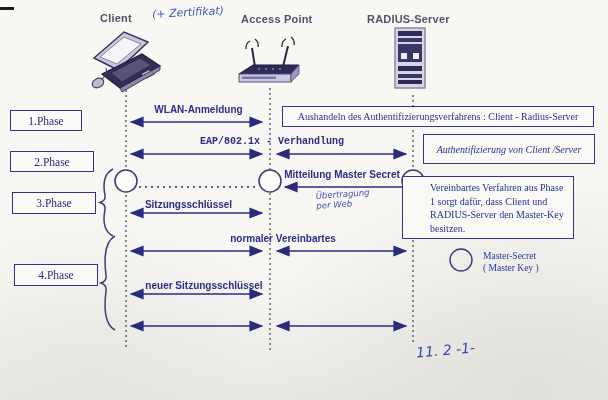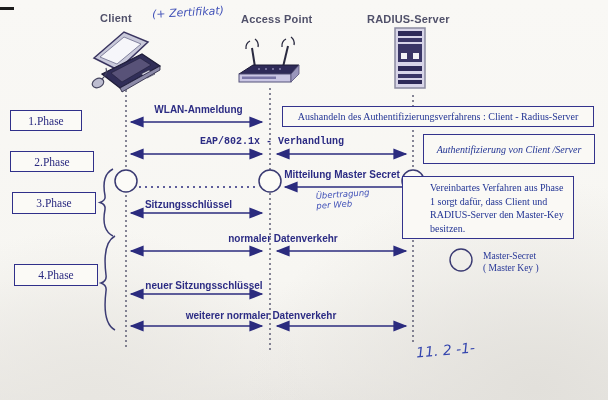--- a/index.html
+++ b/index.html
@@ -129,23 +129,22 @@
   <div class="abs phase-box" style="left:14px;top:264px;width:84px;height:22px;">4.Phase</div>
 
   <div class="abs msg" style="left:146px;top:104px;width:105px;">WLAN-Anmeldung</div>
   <div class="abs msg" style="left:190px;top:136px;width:164px;font-family:Liberation Mono, monospace;">EAP/802.1x - Verhandlung</div>
   <div class="abs msg" style="left:280px;top:169px;width:124px;">Mitteilung Master Secret</div>
   <div class="abs hand" style="left:316px;top:189px;font-size:8.5px;line-height:1.2;transform:rotate(-4deg);">
     <div>Übertragung</div>
     <div>per Web</div>
   </div>
   <div class="abs msg" style="left:136px;top:199px;width:105px;">Sitzungsschlüssel</div>
-  <div class="abs msg" style="left:223px;top:233px;width:120px;">normaler Datenverkehr</div>
+  <div class="abs msg" style="left:223px;top:233px;width:120px;">normaler Vereinbartes</div>
   <div class="abs msg" style="left:144px;top:280px;width:120px;">neuer Sitzungsschlüssel</div>
-  <div class="abs msg" style="left:181px;top:310px;width:160px;">weiterer normaler Datenverkehr</div>
 
   <div class="abs note-box" style="left:282px;top:106px;width:312px;height:21px;">Aushandeln des Authentifizierungsverfahrens : Client - Radius-Server</div>
   <div class="abs note-box" style="left:423px;top:134px;width:172px;height:30px;font-style:italic;">Authentifizierung von Client /Server</div>
   <div class="abs note-box multiline" style="left:402px;top:176px;width:172px;height:63px;padding-left:27px;">Vereinbartes Verfahren aus Phase 1 sorgt dafür, dass  Client und RADIUS-Server  den Master-Key besitzen.</div>
 
   <div class="abs legend-text" style="left:483px;top:250px;">
     <div>Master-Secret</div>
     <div>( Master Key )</div>
   </div>
 

